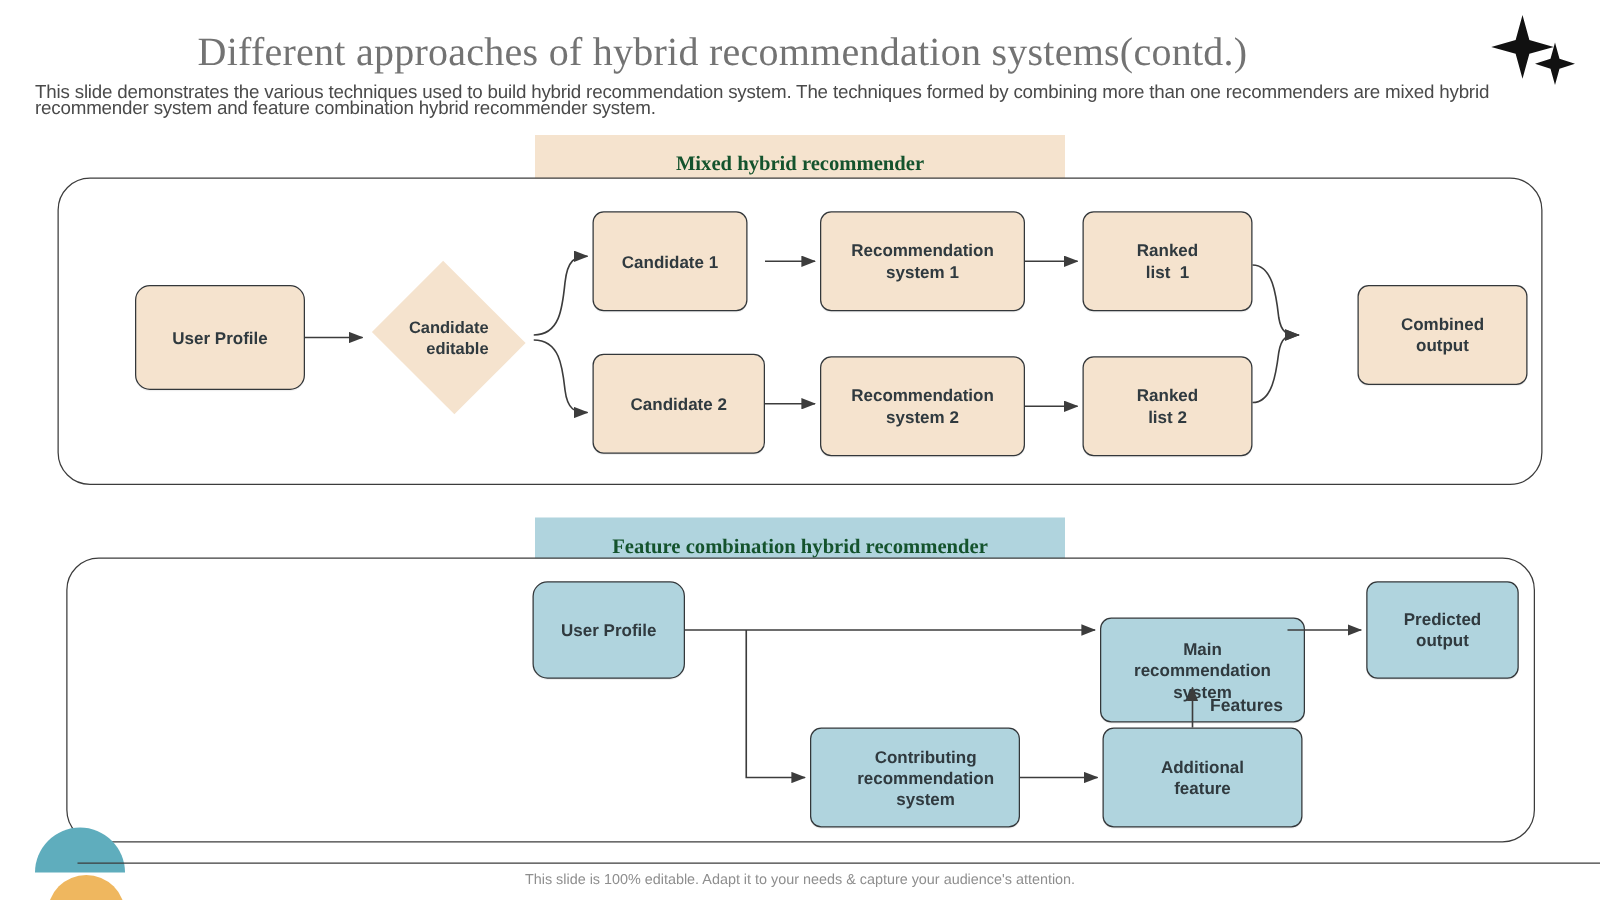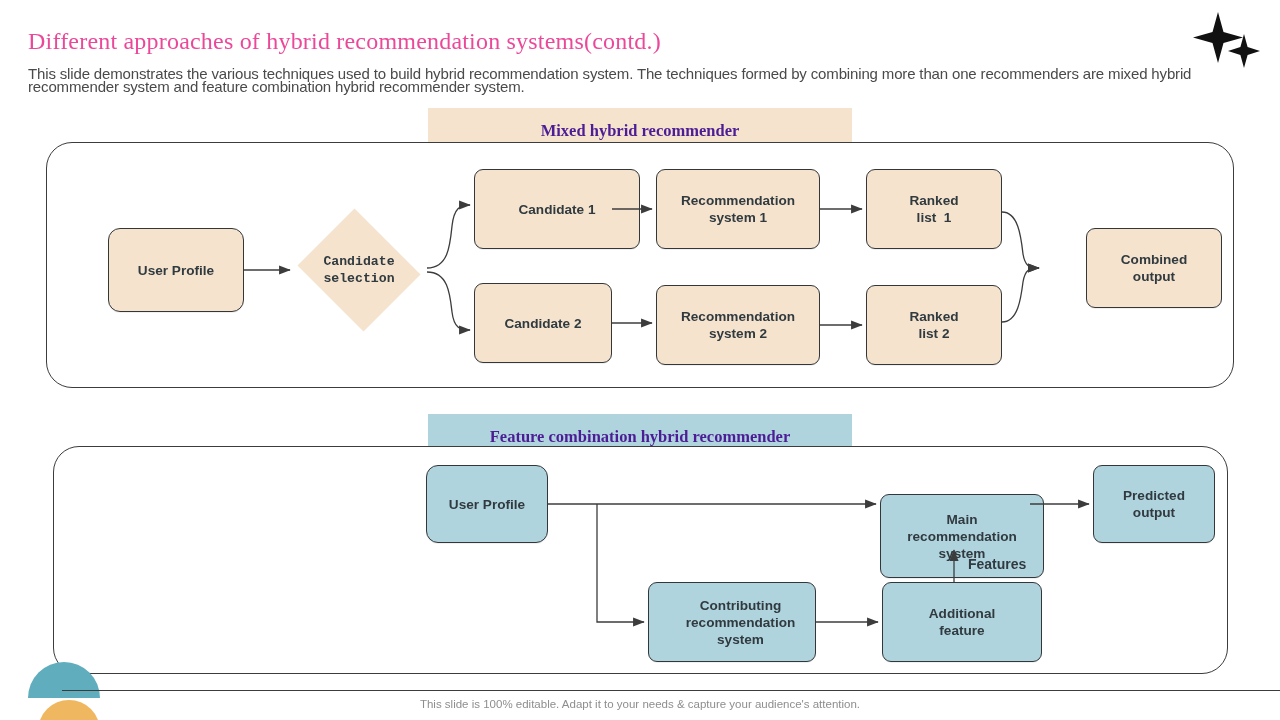--- a/index.html
+++ b/index.html
@@ -16,25 +16,26 @@
     color: #3b3b3b;
   }
 
   
   .slide-title {
     position: absolute;
     left: 28px;
     top: 22px;
     width: 1100px;
     font-family: "Liberation Serif", serif;
-    font-size: 24px;
+    font-size: 32px;
     line-height: 38px;
-    color: #ec4899;
+    color: #737373;
     letter-spacing: 0.2px;
     white-space: nowrap;
+    text-align: center;
   }
   .slide-subtitle {
     position: absolute;
     left: 28px;
     top: 68px;
     width: 1210px;
     font-family: "Liberation Sans", sans-serif;
     font-size: 15px;
     line-height: 12.5px;
     color: #4a4a4a;
@@ -55,21 +56,21 @@
     position: absolute;
     height: 46px;
     width: 424px;
     left: 428px;
     display: flex;
     align-items: center;
     justify-content: center;
     font-family: "Liberation Serif", serif;
     font-weight: bold;
     font-size: 16.5px;
-    color: #4c1d95;
+    color: #14532d;
   }
   .band-mixed { top: 108px; background: #f5e3ce; }
   .band-feature { top: 414px; background: #b0d4de; }
 
   
   .panel {
     position: absolute;
     border: 1.2px solid #3c3c3c;
     border-radius: 26px;
     background: #ffffff;
@@ -106,21 +107,21 @@
   }
   .diamond-shape {
     position: absolute;
     inset: 0;
     background: #f5e3ce;
     transform: rotate(45deg) scale(0.707);
   }
   .diamond-label {
     position: relative;
     text-align: right;
-    font-family: Liberation Mono, monospace;
+    font-family: Liberation Sans, sans-serif;
     font-weight: bold;
     font-size: 13.2px;
     line-height: 17px;
     color: #303a3f;
   }
 
   
   .wires {
     position: absolute;
     left: 0; top: 0;
@@ -187,25 +188,25 @@
 <div class="panel panel-mixed"></div>
 
 <div class="node beige" style="left:108px; top:228px; width:136px; height:84px; border-radius:12px;">
   <span>User Profile</span>
 </div>
 
 <div class="diamond-wrap" style="left:293px; top:213px; width:132px; height:114px;">
   <div class="diamond-shape"></div>
   <div class="diamond-label">
     <span>Candidate</span><br>
-    <span>selection</span>
+    <span>editable</span>
   </div>
 </div>
 
-<div class="node beige" style="left:474px; top:169px; width:166px; height:80px;">
+<div class="node beige" style="left:474px; top:169px; width:124px; height:80px;">
   <span>Candidate 1</span>
 </div>
 
 <div class="node beige" style="left:474px; top:283px; width:138px; height:80px;">
   <span>Candidate 2</span>
 </div>
 
 <div class="node beige" style="left:656px; top:169px; width:164px; height:80px;">
   <span>Recommendation<br>system 1</span>
 </div>

